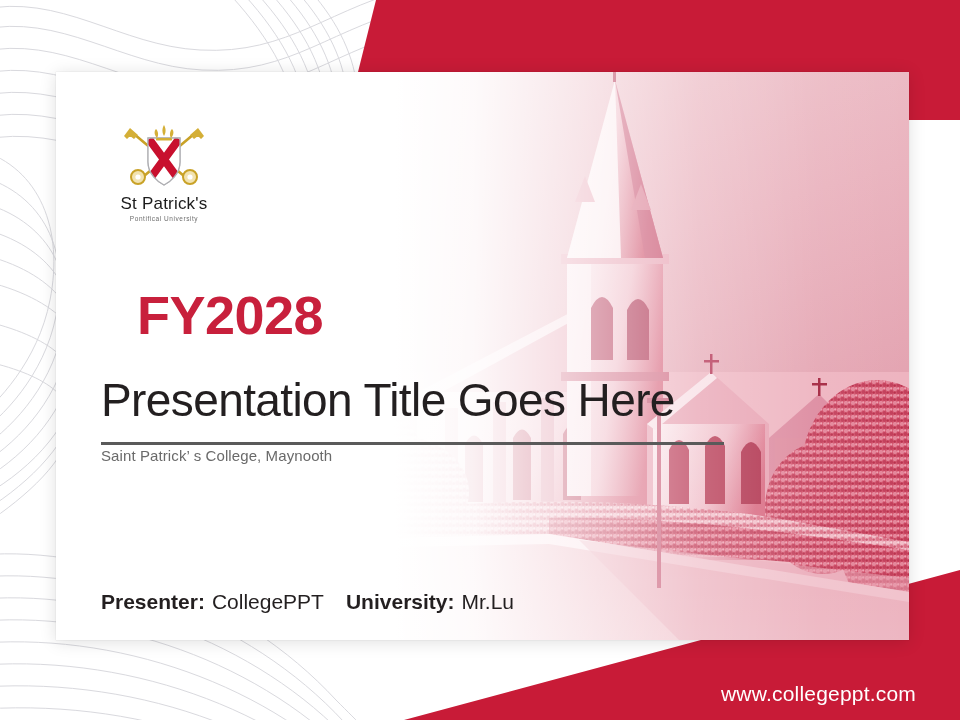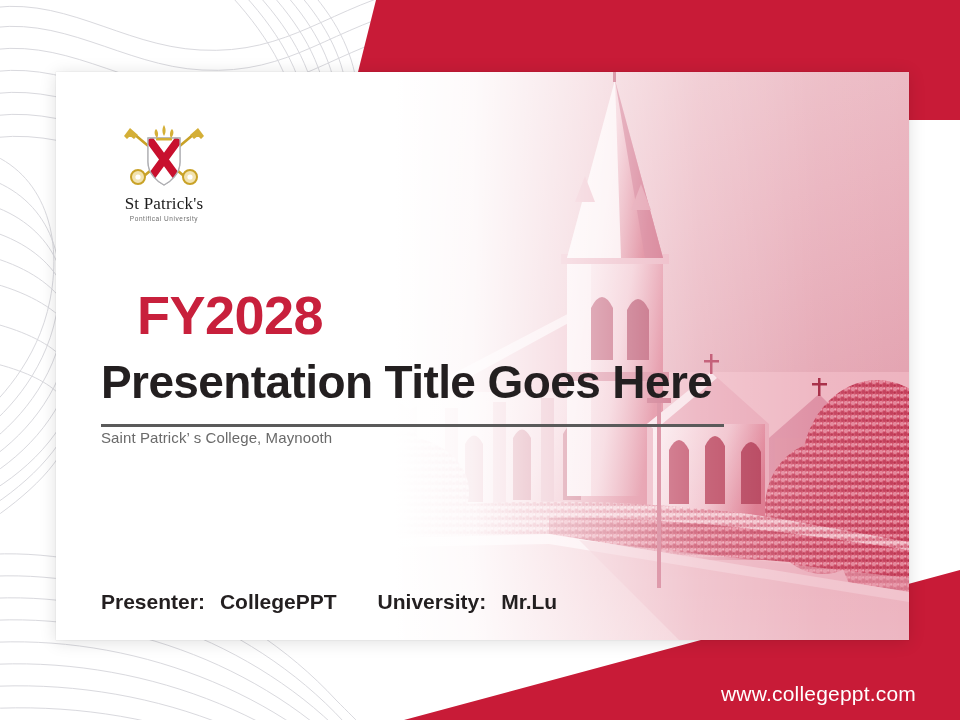--- a/index.html
+++ b/index.html
@@ -56,58 +56,58 @@
   }
 
   
   .logo {
     position:absolute; z-index:6;
     left:104px; top:122px; width:120px; height:100px;
     text-align:center;
   }
   .logo-mark { width:120px; height:72px; display:block; }
   .logo-name {
-    font-family:Liberation Serif, serif;
+    font-family:Liberation Sans, sans-serif;
     font-size:17px; color:#1b1b1b; letter-spacing:0.2px;
     line-height:1.05; margin-top:1px; white-space:nowrap;
   }
   .logo-sub {
     font-size:6.5px; color:#6d6d6d; letter-spacing:0.55px;
     margin-top:2px; white-space:nowrap;
   }
 
   
   .text-block { position:absolute; z-index:6; left:101px; top:288px; }
 
   .fy {
     font-size:54px; font-weight:bold; color:#C8203C;
     letter-spacing:-0.5px; line-height:1.0;margin-left:36px;
   }
   .main-title {
-    font-size:46px; font-weight:bold; color:#231f20;
-    letter-spacing:-0.6px; line-height:1.05; margin-top:16px;
+    font-size:46px; font-weight:normal; color:#231f20;
+    letter-spacing:-0.6px; line-height:1.05; margin-top:34px;
     white-space:nowrap;
   }
   .rule {
     width:623px; height:3px; background:#5a5a5a;
     margin-top:18px;
   }
   .subtitle {
     font-size:15px; color:#6a6a6a; margin-top:2px;
     letter-spacing:0.1px; white-space:nowrap;
   }
 
   
   .presenter-row {
     position:absolute; z-index:6; left:101px; top:590px;
-    display:flex; align-items:baseline; gap:41px;
+    display:flex; align-items:baseline; gap:22px;
     font-size:21px; color:#231f20; white-space:nowrap;
   }
   .meta-label { font-weight:bold; }
-  .meta-value { font-weight:bold;margin-left:8px; }
+  .meta-value { font-weight:normal; }
   .meta-pair { display:flex; align-items:baseline; gap:7px; }
 
   
   .footer-url {
     position:absolute; z-index:7;
     right:44px; bottom:14px;
     font-size:21px; color:#ffffff; letter-spacing:0.2px;
   }
 </style>
 </head>

